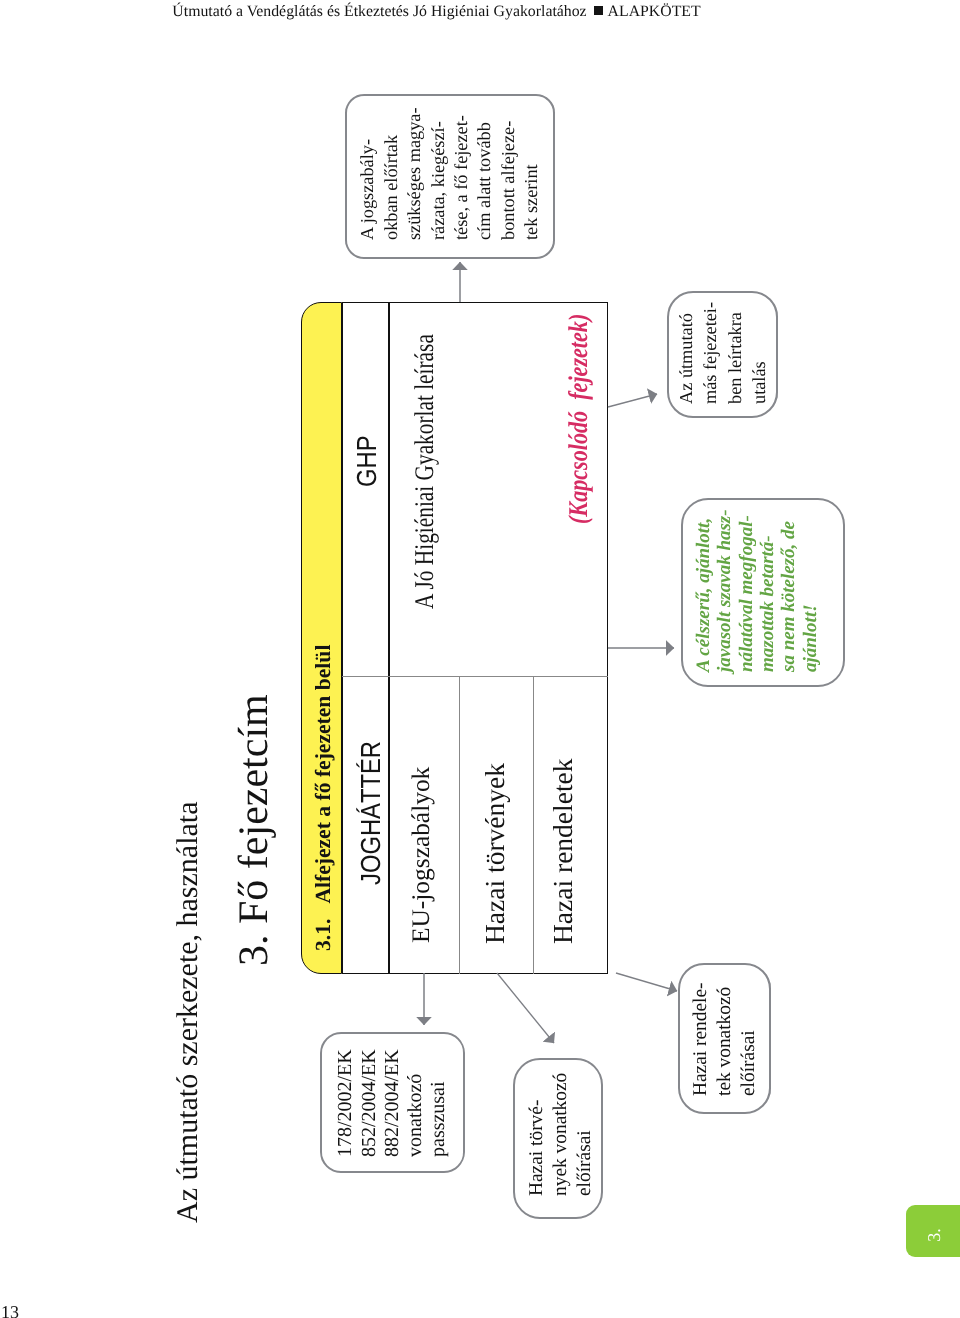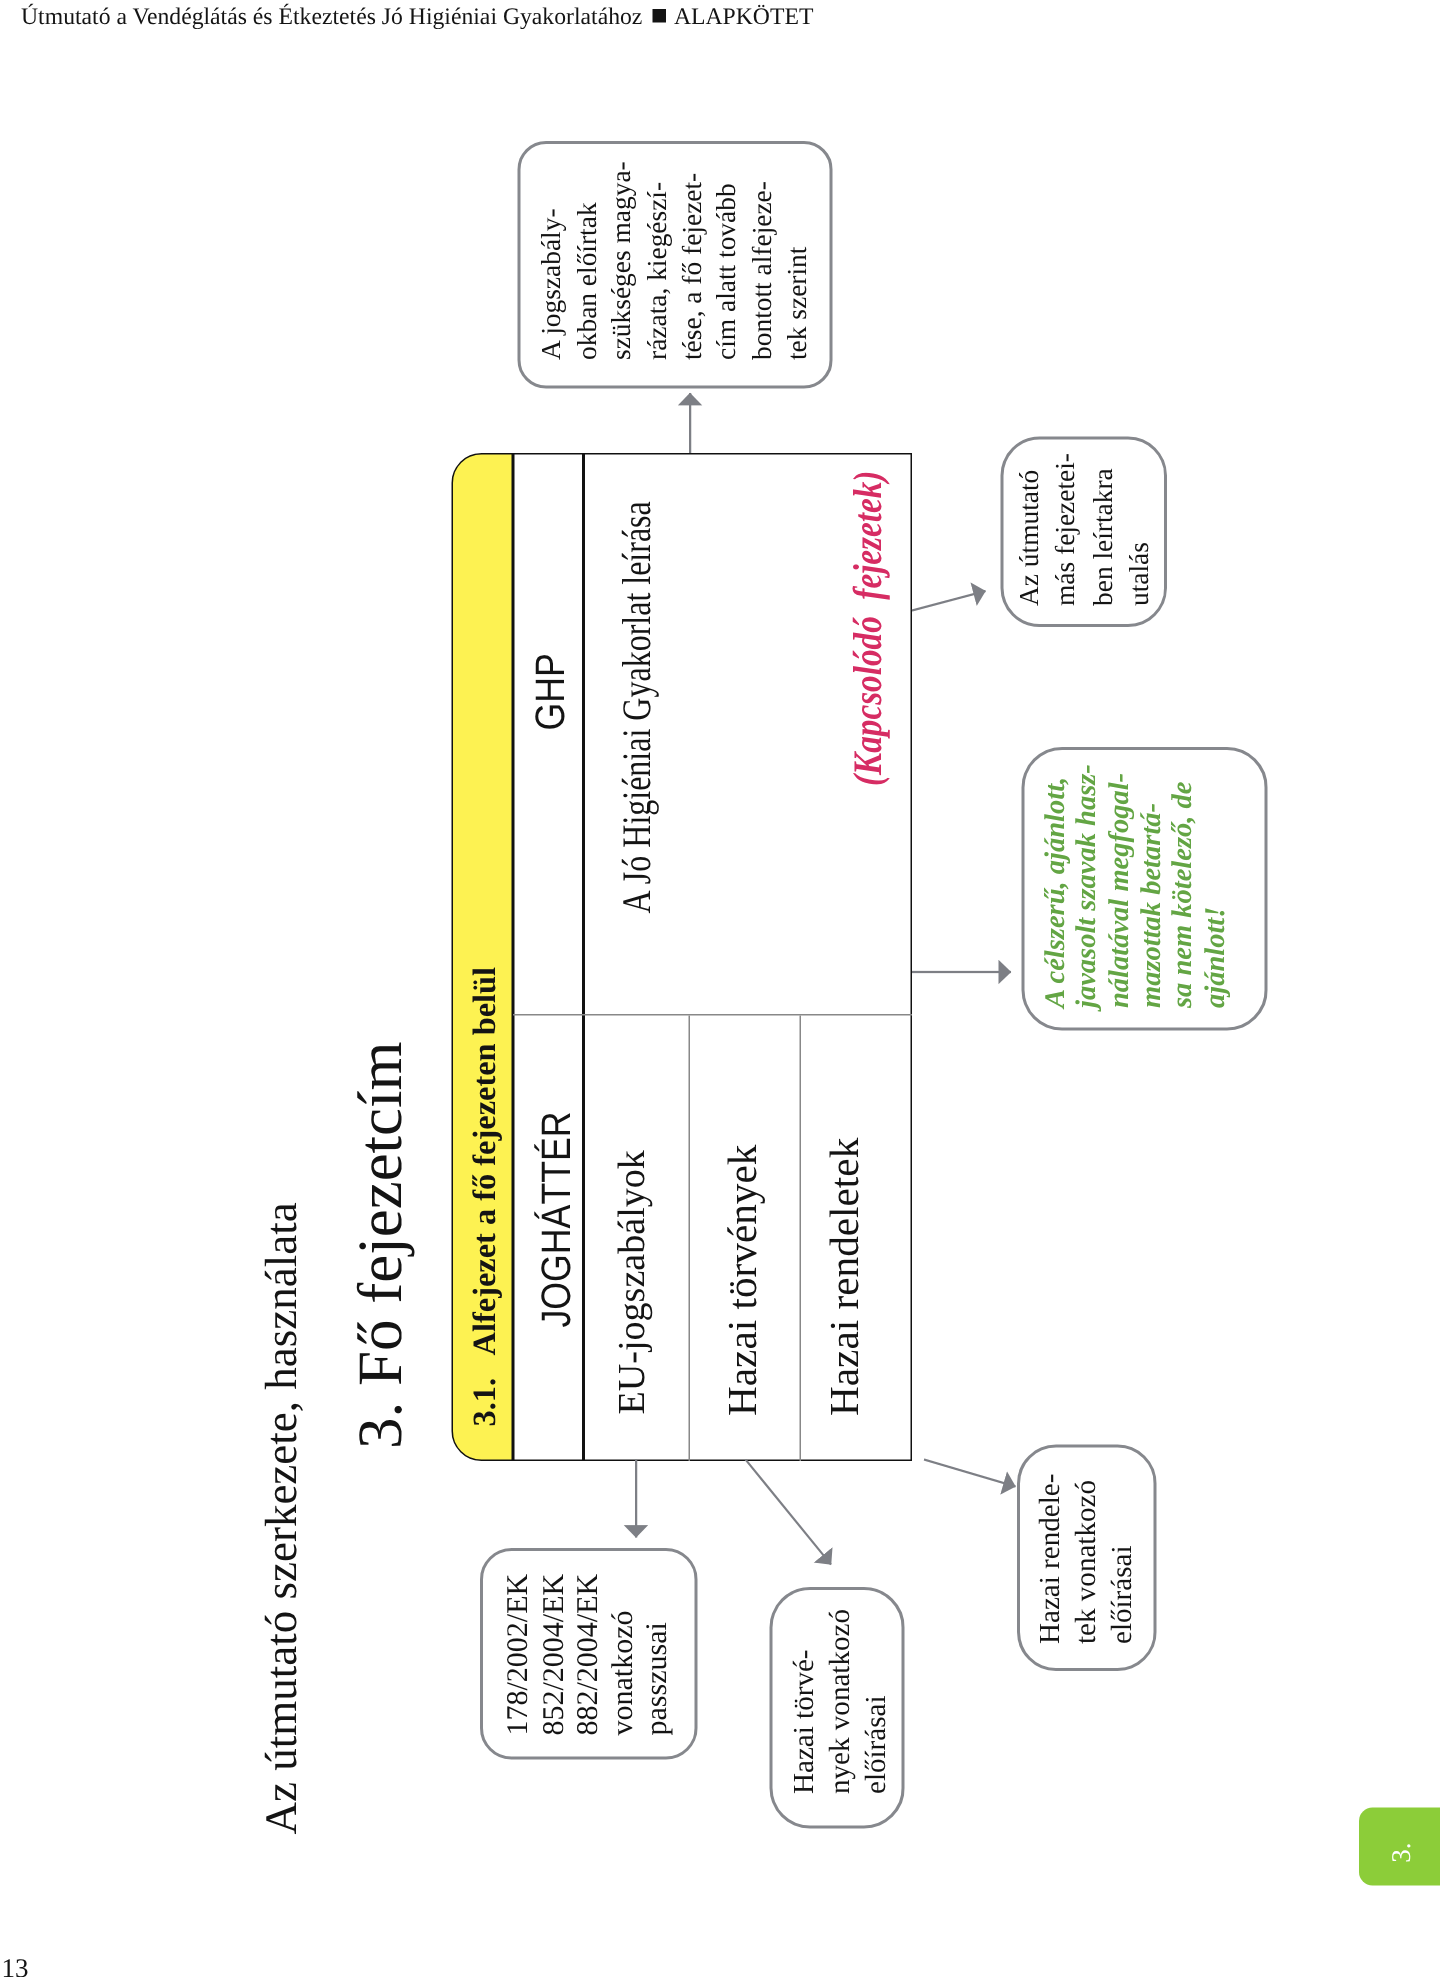--- a/index.html
+++ b/index.html
@@ -2,21 +2,21 @@
 <html><head>
 <meta charset="utf-8">
 <style>
   html,body{margin:0;padding:0;background:#ffffff;}
   body{width:960px;height:1318px;position:relative;overflow:hidden;
        font-family:"Liberation Serif",serif;color:#141414;
        -webkit-font-smoothing:antialiased;text-rendering:geometricPrecision;}
   .page{position:absolute;left:0;top:0;width:960px;height:1318px;}
 
   
-  .runhead{position:absolute;left:2px;top:3px;width:825px;
+  .runhead{position:absolute;left:12px;top:3px;width:825px;text-align:center;
            font-size:15.8px;letter-spacing:0;white-space:nowrap;
            will-change:transform;padding-left:12px;}
   .runhead .mk{display:inline-block;width:9px;height:9px;background:#141414;
            margin:0 5px 0 7px;vertical-align:1px;font-size:0;line-height:0;
            color:transparent;overflow:hidden;}
 
   
   .folio{position:absolute;left:1px;top:1302px;font-size:18px;}
 
   

